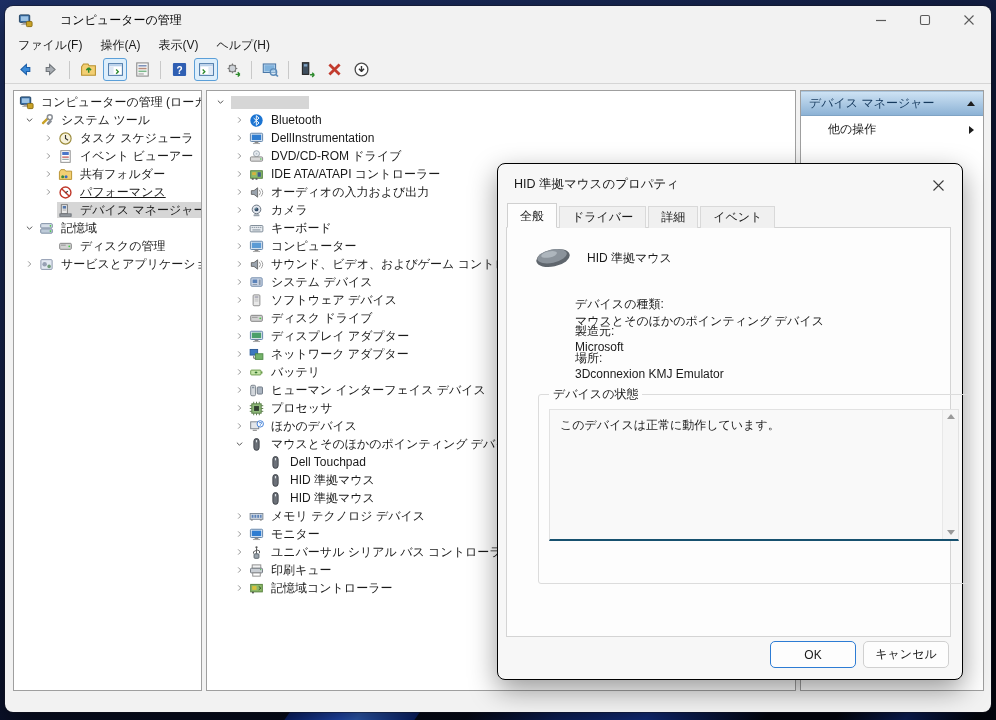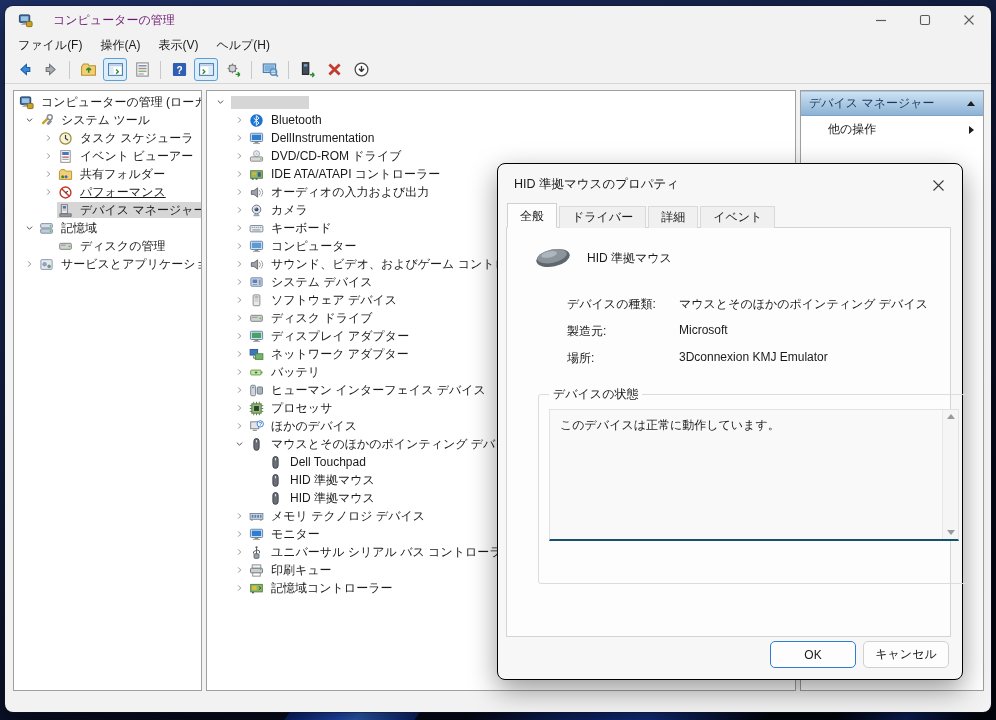--- a/index.html
+++ b/index.html
@@ -10,21 +10,21 @@
   .streak { position:absolute; bottom:0; height:16px; transform:skewX(-35deg); opacity:.9; }
   #st1 { left:290px; width:130px; background:linear-gradient(90deg,#0c2a8a,#2b5fe8 40%,#3e7bf0 55%,#0c2a8a); }
   #st2 { left:470px; width:300px; background:linear-gradient(90deg,transparent,#122c7a 30%,#1a3fae 60%,transparent); }
   #st3 { left:840px; width:140px; background:linear-gradient(90deg,transparent,#122c7a 50%,transparent); }
 
   
   .window { position:absolute; left:5px; top:6px; width:986px; height:706px;
     background:#f2f2f2; border-radius:8px;
     box-shadow:0 0 0 1px rgba(20,20,30,.45), 0 12px 30px rgba(0,0,0,.55); }
   .titlebar { height:28px; display:flex; align-items:center; padding-left:12px; }
-  .titlebar .app-title { margin-left:16px; color:#701a75; }
+  .titlebar .app-title { margin-left:23px; color:#000000; }
   .caption-buttons { margin-left:auto; display:flex; height:28px; }
   .cap-btn { width:44px; height:28px; display:flex; align-items:center; justify-content:center; }
   .menubar { height:22px; display:flex; align-items:center; padding-left:4px; }
   .menu-item { padding:2px 9px; }
   .toolbar { height:28px; display:flex; align-items:center; padding-left:7px; gap:3px;
     border-bottom:1px solid #d5d5d5; }
   .tool-btn { width:24px; height:23px; display:flex; align-items:center; justify-content:center; border-radius:3px; }
   .tool-btn.boxed { border:1px solid #5b9fd8; background:#ddeefb; }
   .tool-sep { width:1px; height:18px; background:#c9c9c9; margin:0 3px; }
 
@@ -58,21 +58,21 @@
   .dlg-close { position:absolute; top:9px; right:11px; width:26px; height:24px;
     display:flex; align-items:center; justify-content:center; border-radius:4px; }
   .tab-strip { position:absolute; left:9px; top:39px; height:25px; display:flex; align-items:flex-end; z-index:3; }
   .tab { height:22px; line-height:21px; padding:0 12px; margin-right:2px;
     background:#f0f0f0; border:1px solid #d9d9d9; border-bottom:none; }
   .tab.active { height:25px; line-height:24px; background:#fdfdfd; border:1px solid #d0d0d0; border-bottom:1px solid #fdfdfd; }
   .tab-page { position:absolute; left:8px; right:11px; top:63px; height:410px;
     background:#fdfdfd; border:1px solid #d4d4d4; z-index:2; }
   .dev-header { position:absolute; left:25px; top:16px; display:flex; align-items:center; }
   .dev-name { position:absolute; left:80px; top:22px; }
-  .field-row { position:absolute; left:60px; display:flex; }
+  .field-row { position:absolute; left:68px; display:flex;flex-direction:column; }
   .field-label { width:112px; }
   .status-group { position:absolute; left:14px; top:158px; width:432px; height:198px;
     border:1px solid #dcdcdc; border-radius:3px; padding:0 8px;margin-left:17px; }
   .status-group legend { padding:0 4px; margin-left:2px; font-size:12px; }
   .status-box { position:relative; margin:6px 2px 0; height:132px; background:#f9f9f9;
     border:1px solid #e2e2e2; border-bottom:2px solid #17516f; }
   .status-text { padding:7px 10px; }
   .status-scrollbar { position:absolute; right:0; top:0; bottom:0; width:16px;
     background:#f5f5f5; border-left:1px solid #e8e8e8; display:flex; flex-direction:column; justify-content:space-between; align-items:center; padding:4px 0; }
   .sb-up { width:0; height:0; border-left:4px solid transparent; border-right:4px solid transparent; border-bottom:5px solid #9a9a9a; }

